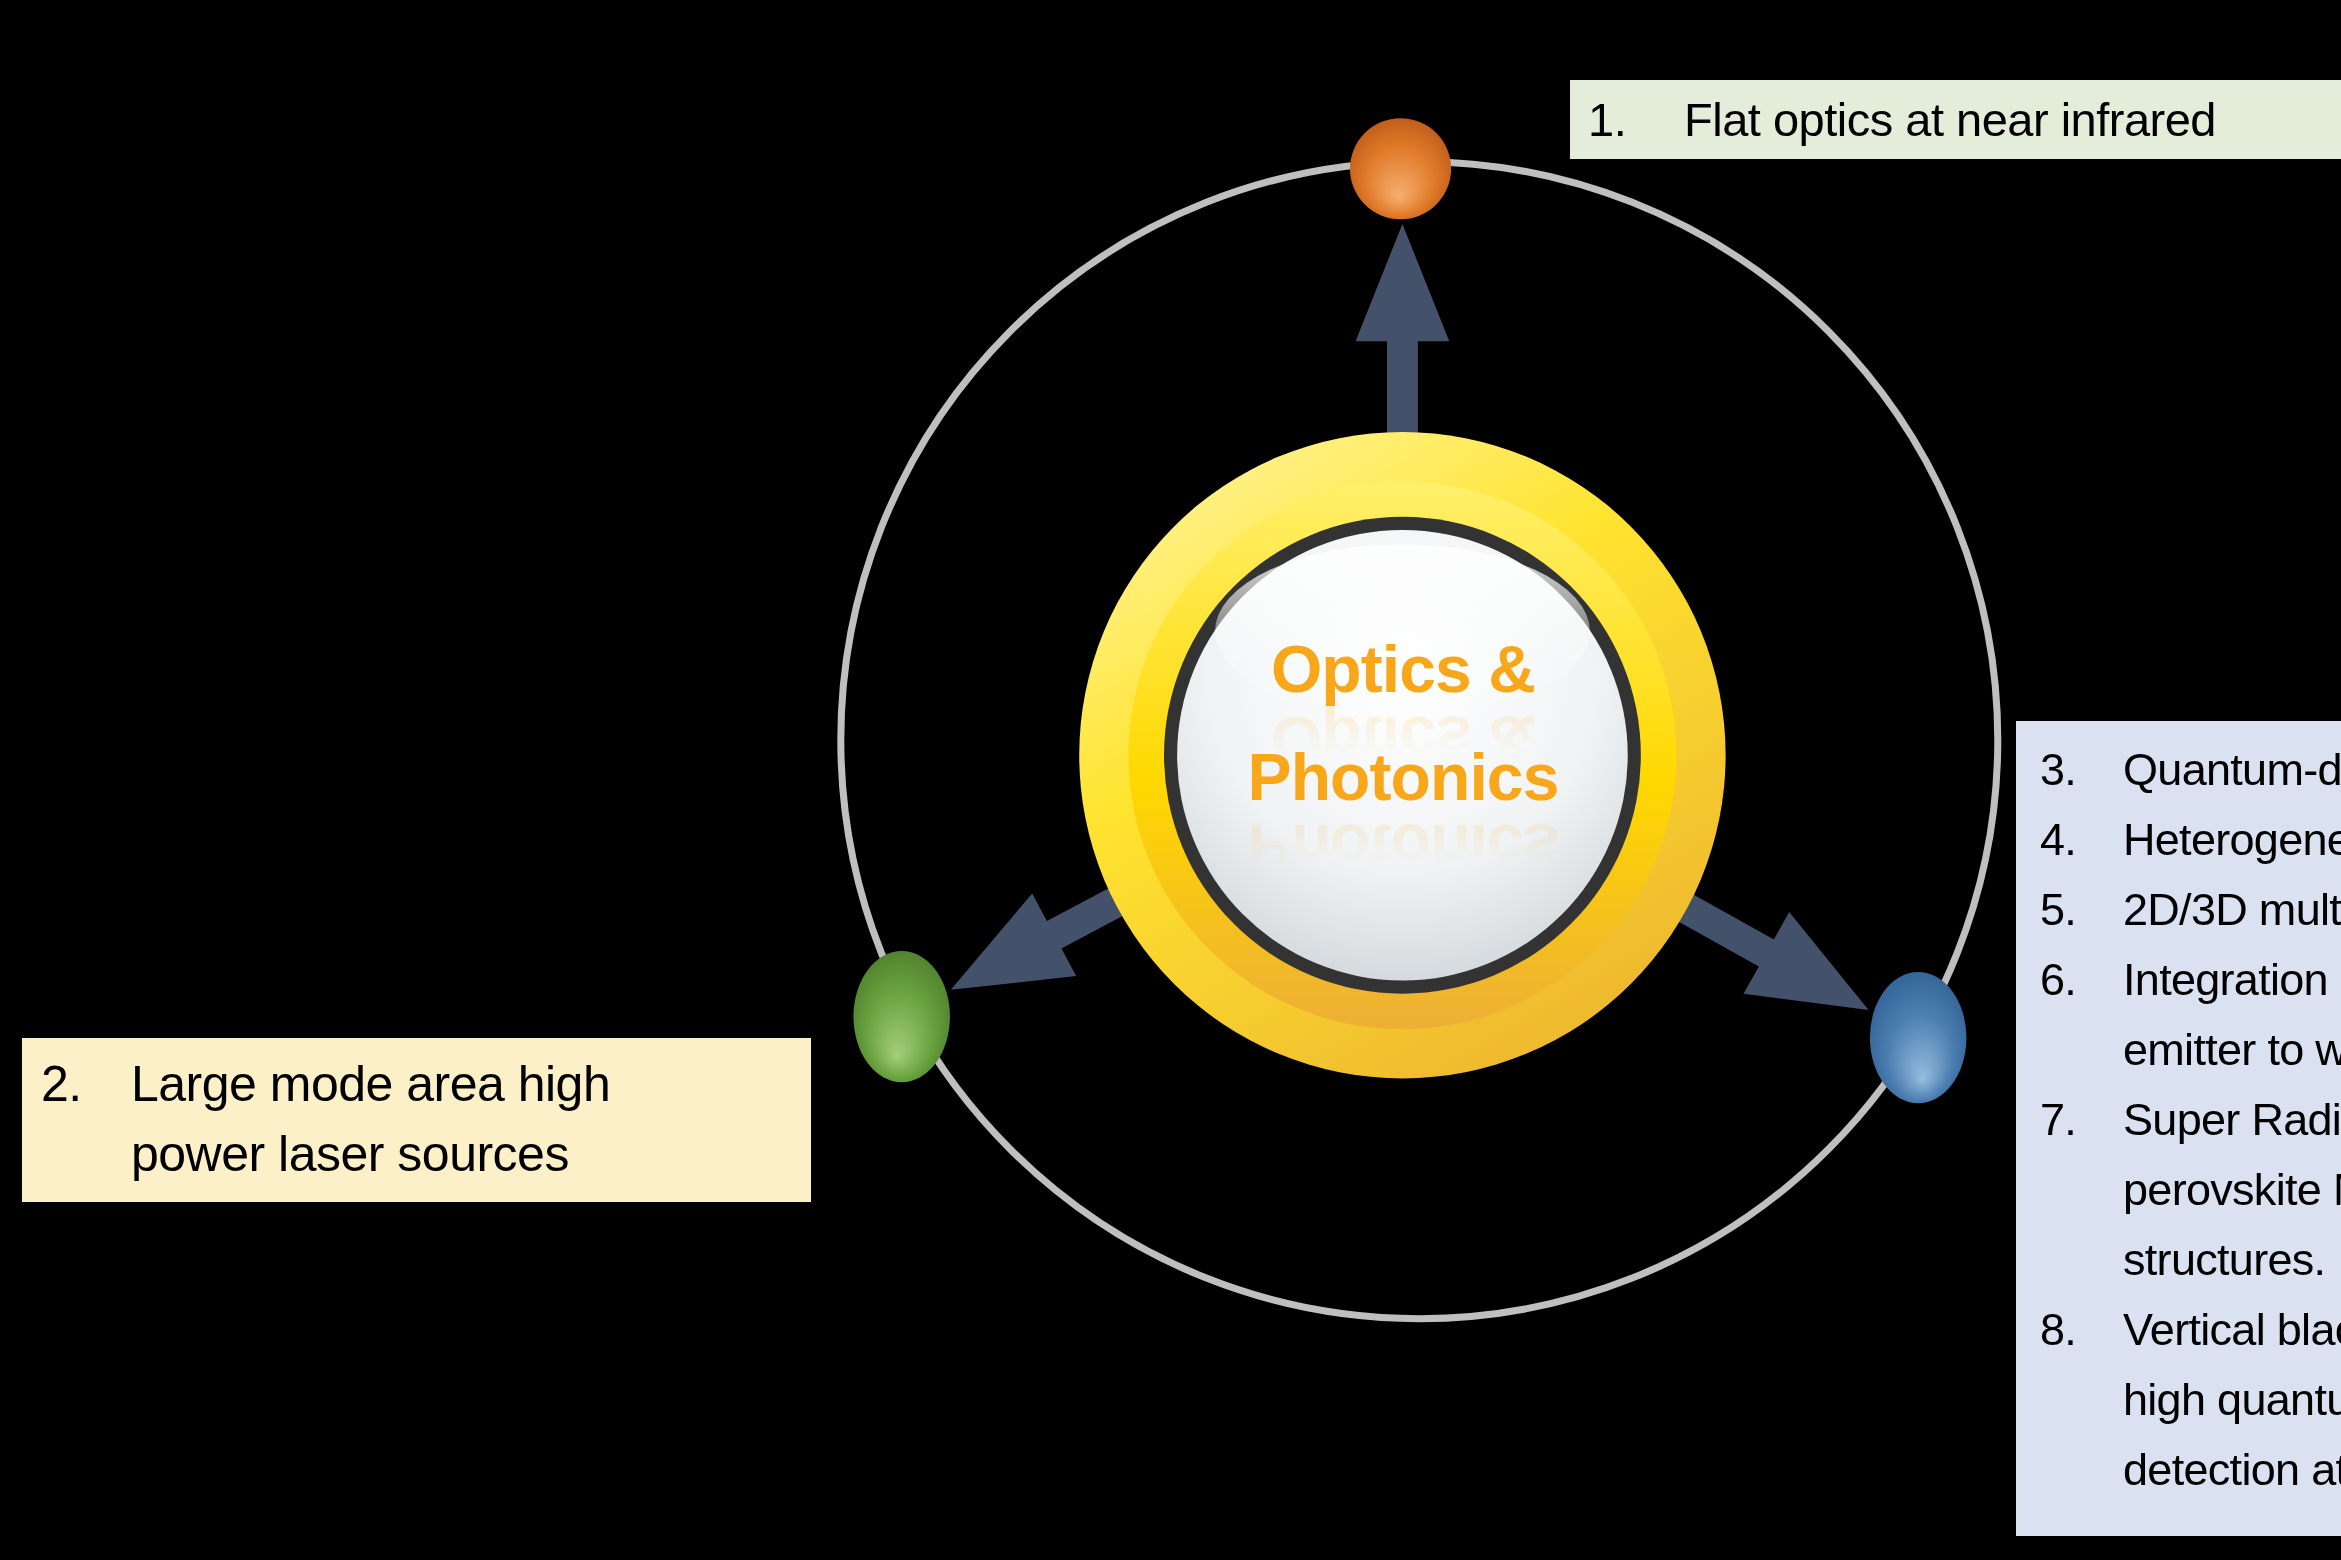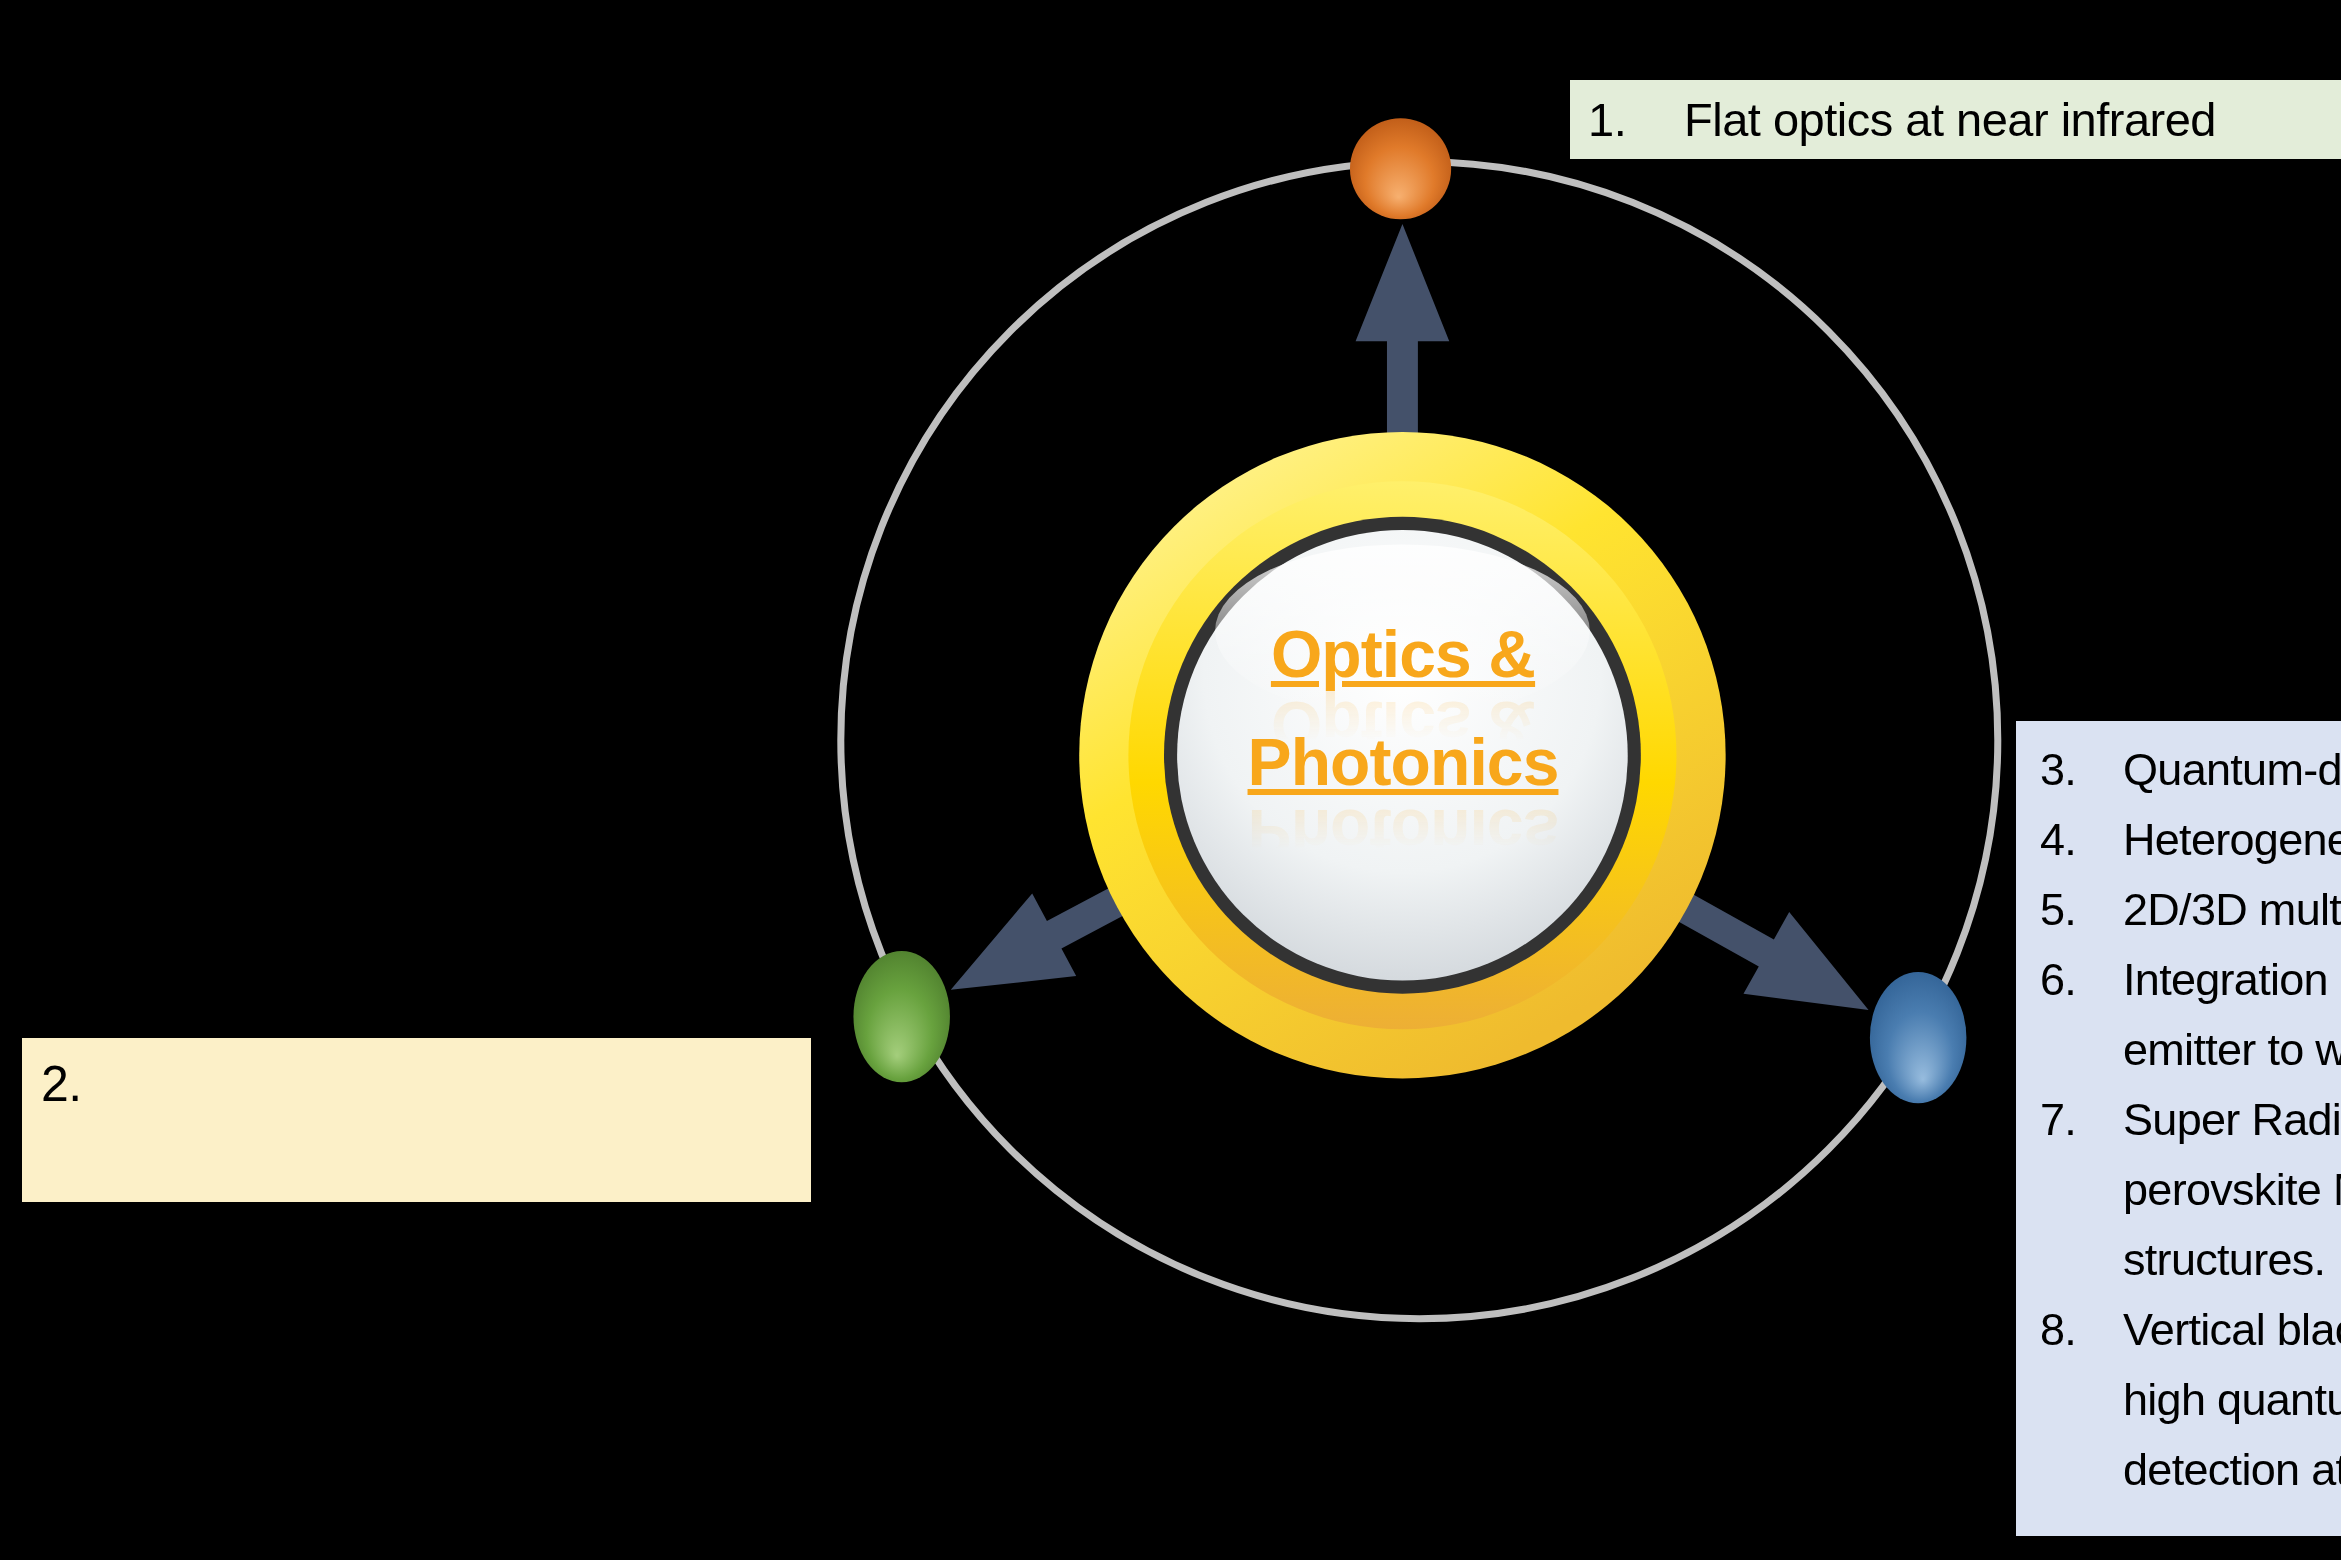--- a/index.html
+++ b/index.html
@@ -41,25 +41,24 @@
     left:2016px;top:721px;width:1281px;height:815px;
     background:#DAE2F2;
     font-size:45px;line-height:70px;letter-spacing:-0.7px;
     padding:14px 14px 0 24px;
   }
   #box-photonics-list .num{width:83px;}
 
   
   #badge-text{
     position:absolute;z-index:4;
-    left:1075px;top:600px;width:656px;
+    left:1075px;top:615px;width:656px;
     text-align:center;
     font-size:66px;font-weight:bold;letter-spacing:-0.9px;
     color:#F8A71B;
-    text-decoration:underline;
   }
   .bline{position:relative;height:108px;line-height:108px;}
   .btxt{position:relative;z-index:2;}
   .brefl{
     position:absolute;left:0;right:0;top:71px;z-index:1;
     transform:scaleY(-1);
     opacity:.22;
     -webkit-mask-image:linear-gradient(to top, rgba(0,0,0,.9) 10%, transparent 65%);
     mask-image:linear-gradient(to top, rgba(0,0,0,.9) 10%, transparent 65%);
   }
@@ -144,20 +143,22 @@
 <div id="box-flat-optics" class="label-box">
   <div class="num-item">
     <span class="num">1.</span>
     <span class="itm-text">Flat optics at near infrared</span>
   </div>
 </div>
 
 <div id="box-laser" class="label-box">
   <div class="num-item">
     <span class="num">2.</span>
+    <span class="itm-text">Large mode area high
+power laser sources</span>
   </div>
 </div>
 
 <div id="box-photonics-list" class="label-box">
   <div class="num-item">
     <span class="num">3.</span>
     <span class="itm-text">Quantum-dot single photon source</span>
   </div>
   <div class="num-item">
     <span class="num">4.</span>

